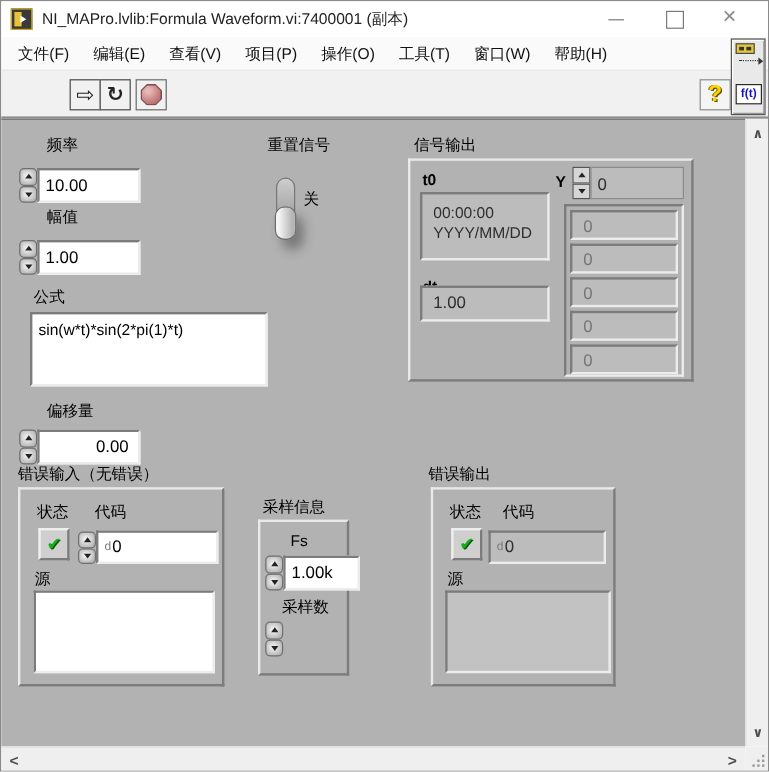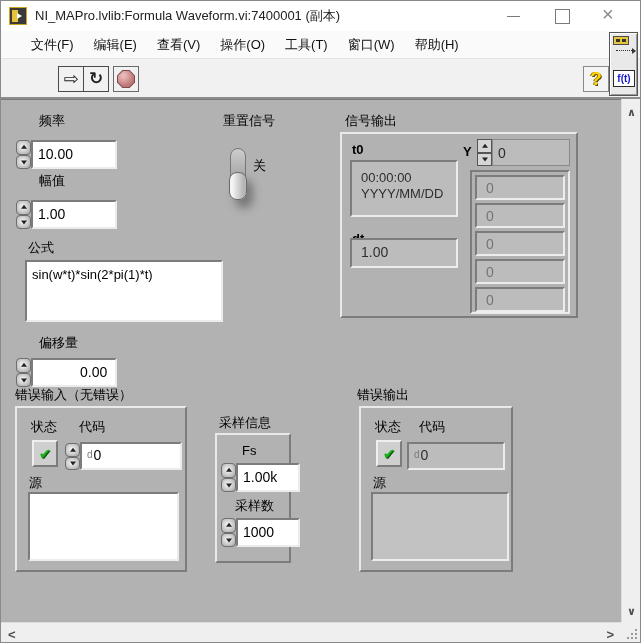--- a/index.html
+++ b/index.html
@@ -14,21 +14,21 @@
   .title-text{position:absolute;left:34px;top:0;line-height:30px;font-size:13px;color:#222;white-space:nowrap;}
   .winbtn{position:absolute;top:0;width:44px;height:30px;color:#7a7a7a;}
   .btn-min{right:104px;}
   .btn-max{right:56px;}
   .btn-close{right:8px;}
   .btn-min::before{content:"";position:absolute;left:15px;top:15px;width:13px;height:1px;background:#7a7a7a;}
   .btn-max::before{content:"";position:absolute;left:15px;top:8px;width:13px;height:13px;border:1px solid #7a7a7a;}
   .btn-close::before{content:"\00D7";position:absolute;left:14px;top:2px;font-size:20px;color:#8a8a8a;}
 
   
-  .menubar{position:absolute;top:30px;left:0;width:100%;height:28px;background:#fafafa;border-bottom:1px solid #e3e3e3;display:flex;align-items:center;padding-left:20px;}
+  .menubar{position:absolute;top:30px;left:0;width:100%;height:28px;background:#fafafa;border-bottom:1px solid #e3e3e3;display:flex;align-items:center;padding-left:4px;}
   .menu-item{padding:0 10px;line-height:27px;font-size:13px;color:#111;white-space:nowrap;}
 
   
   .toolbar{position:absolute;top:58px;left:0;width:100%;height:40px;background:#f1f1f1;border-bottom:2px solid #8c8c8c;}
   .tb-btn{position:absolute;top:7px;width:26px;height:26px;background:#f1f1f1;border:1px solid #4a4a4a;text-align:center;}
   .btn-run{left:57px;}
   .btn-runcont{left:82px;}
   .btn-abort{left:112px;border-color:#6a6a6a;}
   .icon-run::before{content:"\21E8";font-size:18px;line-height:24px;color:#222;}
   .icon-runcont::before{content:"\21BB";font-size:17px;line-height:24px;font-weight:bold;color:#222;}
@@ -99,20 +99,21 @@
     <div class="title-text">NI_MAPro.lvlib:Formula Waveform.vi:7400001 (副本)</div>
     <div class="winbtn btn-min"></div>
     <div class="winbtn btn-max"></div>
     <div class="winbtn btn-close"></div>
   </div>
 
   <div class="menubar">
     <div class="menu-item">文件(F)</div>
     <div class="menu-item">编辑(E)</div>
     <div class="menu-item">查看(V)</div>
+    <div class="menu-item">项目(P)</div>
     <div class="menu-item">操作(O)</div>
     <div class="menu-item">工具(T)</div>
     <div class="menu-item">窗口(W)</div>
     <div class="menu-item">帮助(H)</div>
   </div>
 
   <div class="toolbar">
     <div class="tb-btn btn-run"><span class="icon-run"></span></div>
     <div class="tb-btn btn-runcont"><span class="icon-runcont"></span></div>
     <div class="tb-btn btn-abort">
@@ -208,21 +209,20 @@
       <div class="spin" style="left:4px;top:28px;height:29px;">
           <div class="up"></div>
           <div class="dn"></div>
         </div>
       <div class="num-box sunken" style="left:19px;top:28px;width:64px;height:29px;">1.00k</div>
       <div class="lv-label" style="left:18px;top:62px;">采样数</div>
       <div class="spin" style="left:4px;top:83px;height:29px;">
           <div class="up"></div>
           <div class="dn"></div>
         </div>
-      <div class="num-box sunken" style="left:19px;top:83px;width:64px;height:29px;">1000</div>
     </div>
 
     <div class="lv-label" style="left:340px;top:286px;margin-left:16px;">错误输出</div>
     <div class="cluster raised" style="left:358px;top:306px;width:154px;height:166px;">
       <div class="lv-label" style="left:14px;top:10px;">状态</div>
       <div class="lv-label" style="left:58px;top:10px;">代码</div>
       <div class="check-btn" style="left:15px;top:32px;"><span class="icon-check"></span></div>
       <div class="ind-box sunken" style="left:46px;top:34px;width:98px;height:28px;padding-top:3px;"><span class="radix">d</span><span>0</span></div>
       <div class="lv-label" style="left:12px;top:66px;">源</div>
       <div class="ind-box sunken" style="left:10px;top:84px;width:138px;height:69px;background:#c2c2c2;"></div>

